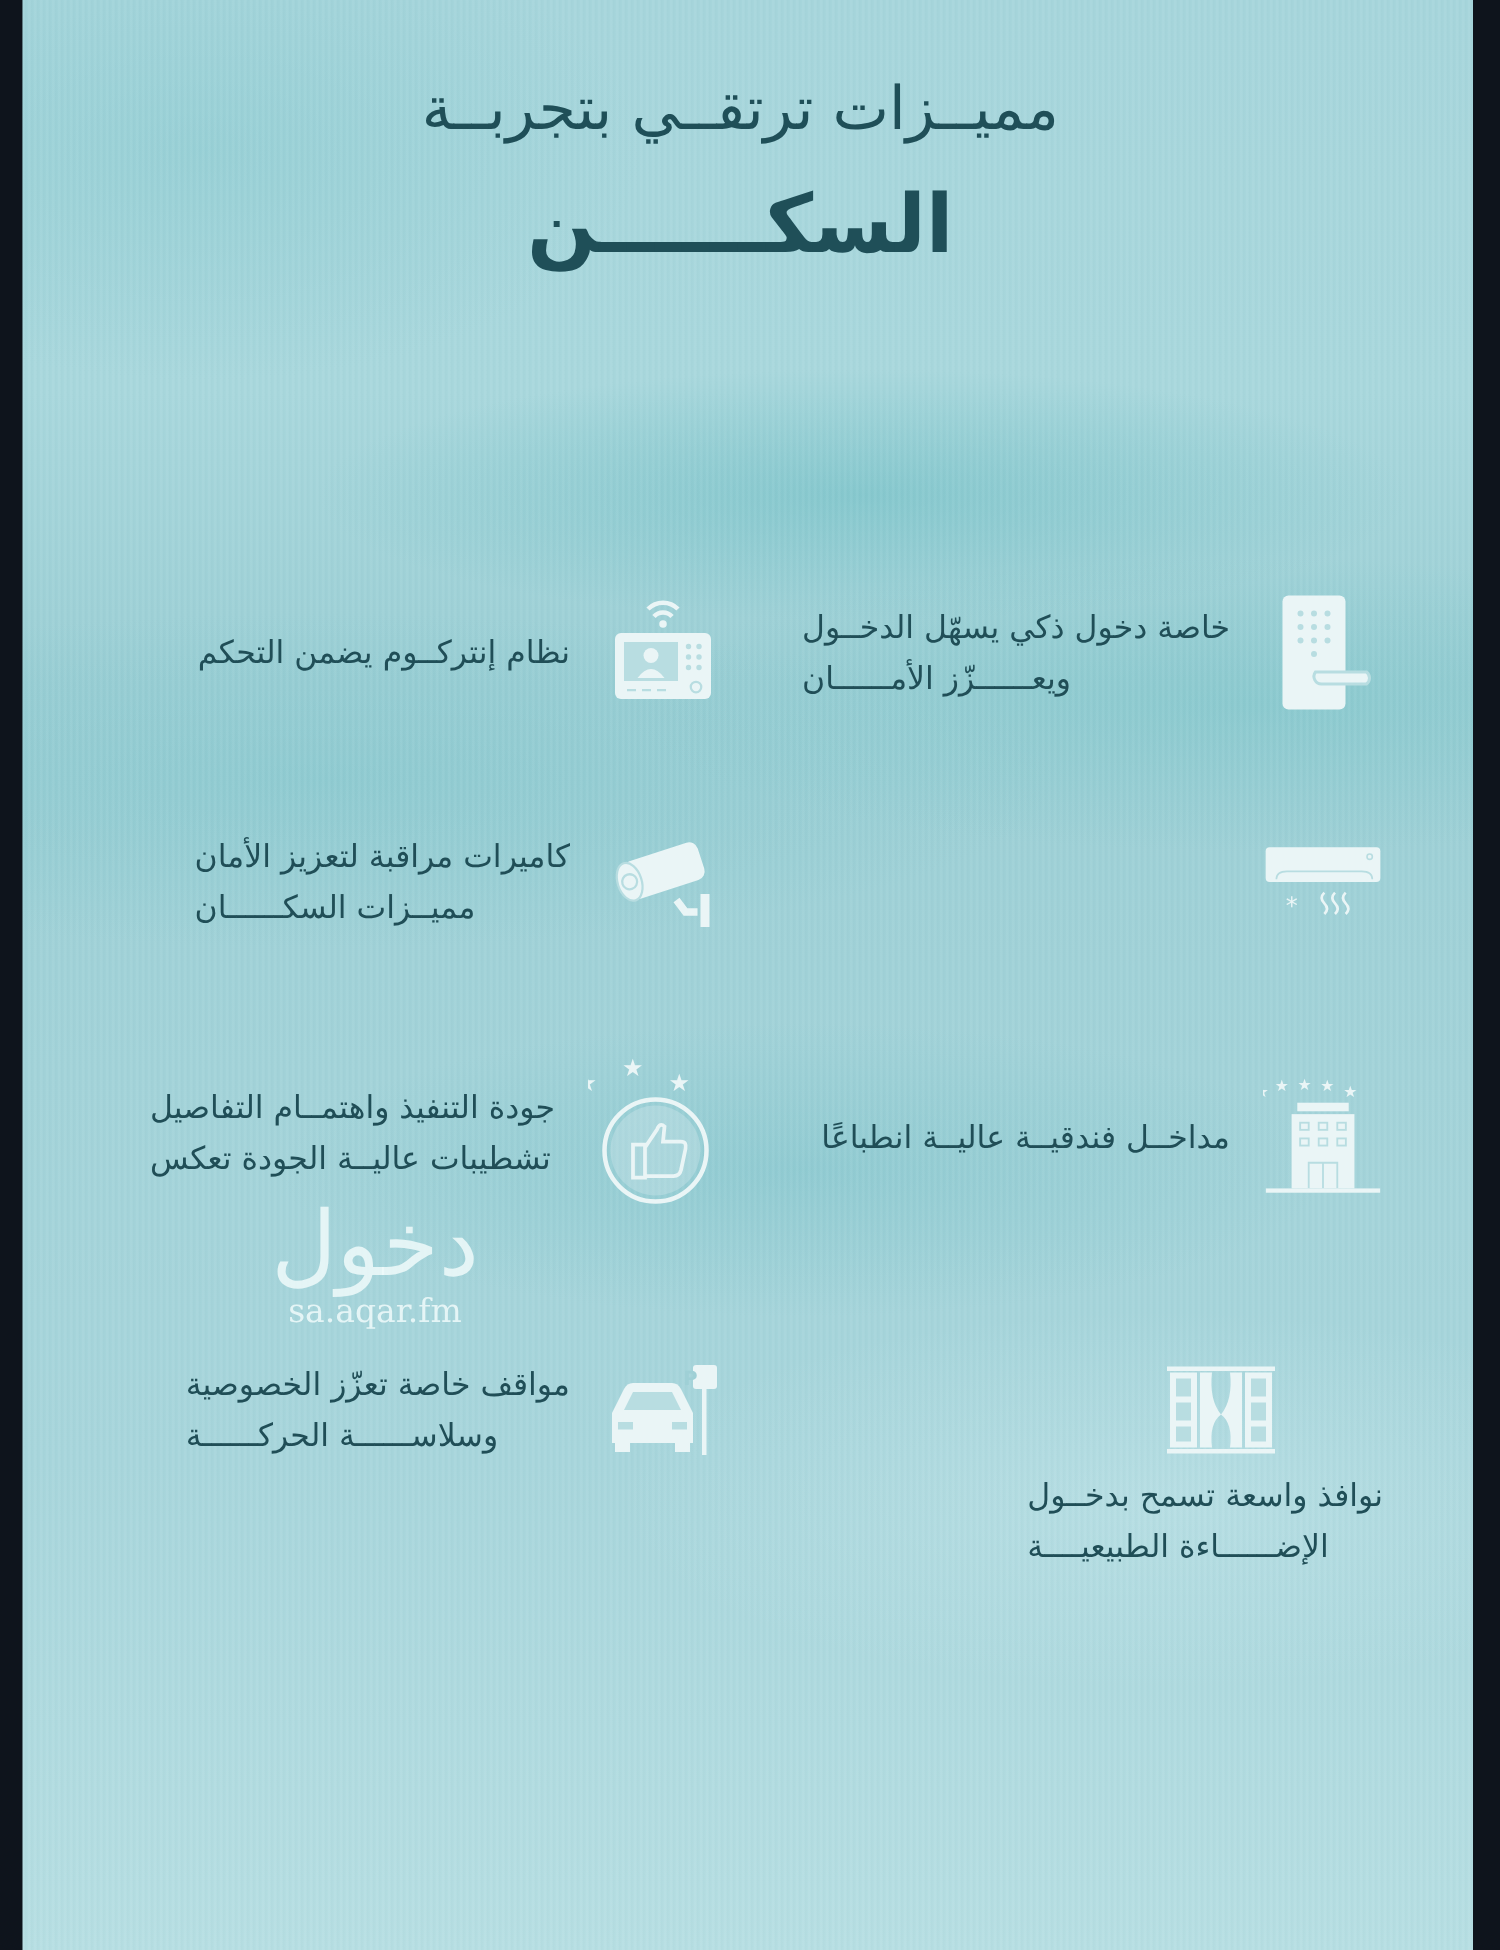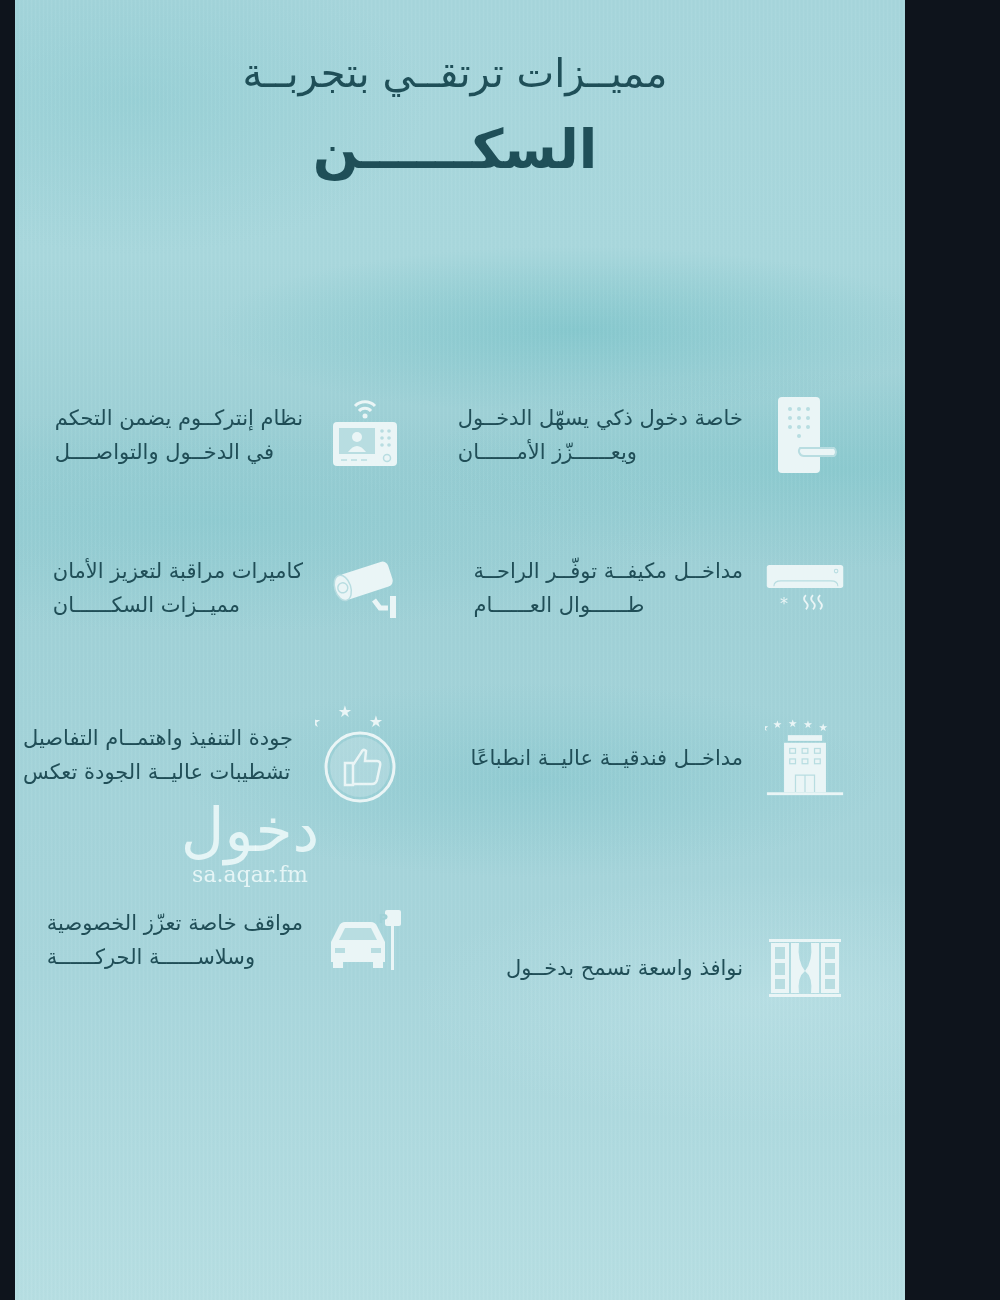--- a/index.html
+++ b/index.html
@@ -1,20 +1,20 @@
 <!DOCTYPE html>
 <html><head>
   <meta charset="utf-8">
   <style>
     html, body { margin: 0; padding: 0; }
     body {
       width: 1000px; height: 1300px; background: #0e141c; position: relative; overflow: hidden;
     }
     .poster {
-      position: absolute; left: 15px; top: 0; width: 890px; height: 1300px; overflow: hidden;
+      position: absolute; left: 15px; top: 0; width: 967px; height: 1300px; overflow: hidden;
       background:
         radial-gradient(ellipse 520px 120px at 560px 330px, rgba(110,190,196,0.55), rgba(110,190,196,0) 70%),
         radial-gradient(ellipse 600px 140px at 820px 470px, rgba(120,196,200,0.45), rgba(120,196,200,0) 70%),
         radial-gradient(ellipse 700px 160px at 200px 520px, rgba(118,194,200,0.35), rgba(118,194,200,0) 70%),
         radial-gradient(ellipse 500px 140px at 520px 780px, rgba(110,188,196,0.35), rgba(110,188,196,0) 70%),
         radial-gradient(ellipse 520px 180px at 760px 1000px, rgba(200,232,236,0.45), rgba(200,232,236,0) 70%),
         radial-gradient(ellipse 420px 220px at 120px 100px, rgba(138,202,208,0.5), rgba(138,202,208,0) 70%),
         linear-gradient(180deg, #a7d6dc 0%, #a9d8dd 20%, #9ccfd5 35%, #a3d3d9 55%, #a8d6dc 75%, #b7dfe3 100%);
     }
     .texture {
@@ -99,37 +99,32 @@
             <circle cx="60" cy="38" r="1.8"></circle>
           <circle cx="53" cy="45" r="1.8"></circle>
             <circle cx="60" cy="45" r="1.8"></circle>
         </g>
         <circle cx="58" cy="58" r="3.5" fill="none" stroke="#b8dde1" stroke-width="1.5"></circle>
         <path d="M12 60 h6 M22 60 h6 M32 60 h6" stroke="#b8dde1" stroke-width="1.5"></path>
       </svg>
     </div>
     <div class="text">
       <div>نظام إنتركــوم يضمن التحكم</div>
-      <div>في الدخــول والتواصــــل</div>
     </div>
   </div>
 
   <div class="feature" style="right:60px; top:548px;">
     <div class="icon">
       <svg width="90" height="64" viewBox="0 0 90 64">
         <rect x="2" y="6" width="86" height="26" rx="3" fill="#eaf5f6"></rect>
         <circle cx="80" cy="13" r="2" fill="none" stroke="#b8dde1" stroke-width="1.2"></circle>
         <path d="M10 30 q0 -6 8 -6 h56 q8 0 8 6" fill="none" stroke="#b8dde1" stroke-width="1.2"></path>
         <text x="26" y="56" font-size="18" fill="#eaf5f6" font-family="DejaVu Sans, sans-serif">*</text>
         <path d="M46 40 q-4 4 0 8 q4 4 0 8 M54 40 q-4 4 0 8 q4 4 0 8 M62 40 q-4 4 0 8 q4 4 0 8" stroke="#eaf5f6" stroke-width="2" fill="none"></path>
       </svg>
-    </div>
-    <div class="text">
-      <div>مداخــل مكيفــة توفّــر الراحــة</div>
-      <div>طــــــوال العــــــام</div>
     </div>
   </div>
 
   <div class="feature" style="right:500px; top:548px;">
     <div class="icon">
       <svg width="74" height="64" viewBox="0 0 74 64">
         <g transform="rotate(-18 36 26)">
           <rect x="12" y="12" width="52" height="26" rx="6" fill="#eaf5f6"></rect>
           <ellipse cx="14" cy="25" rx="8" ry="13" fill="#eaf5f6" stroke="#b8dde1" stroke-width="1.5"></ellipse>
           <circle cx="14" cy="25" r="5" fill="none" stroke="#b8dde1" stroke-width="1.5"></circle>
@@ -185,41 +180,42 @@
         <circle cx="45" cy="62" r="30" fill="rgba(234,245,246,0.25)"></circle>
         <path d="M30 58 h8 v22 h-8z M38 60 l8 -12 q2 -5 5 -2 l-1 10 h12 q4 0 3 5 l-3 14 q-1 4 -5 4 h-19z" fill="none" stroke="#eaf5f6" stroke-width="2.5"></path>
       </svg>
     </div>
     <div class="text">
       <div>جودة التنفيذ واهتمــام التفاصيل</div>
       <div>تشطيبات عاليــة الجودة تعكس</div>
     </div>
   </div>
 
-  <div class="feature" style="right:60px; top:928px;">
+  <div class="feature" style="right:60px; top:900px;flex-direction:column;">
     <div class="icon">
       <svg width="76" height="62" viewBox="0 0 76 62">
         <rect x="2" y="2" width="72" height="3" fill="#eaf5f6"></rect>
         <rect x="2" y="57" width="72" height="3" fill="#eaf5f6"></rect>
         <rect x="4" y="6" width="18" height="50" fill="#eaf5f6"></rect>
         <rect x="54" y="6" width="18" height="50" fill="#eaf5f6"></rect>
         <g fill="#b8dde1">
           <rect x="8" y="10" width="10" height="12"></rect>
             <rect x="8" y="26" width="10" height="12"></rect>
             <rect x="8" y="42" width="10" height="10"></rect>
           <rect x="58" y="10" width="10" height="12"></rect>
             <rect x="58" y="26" width="10" height="12"></rect>
             <rect x="58" y="42" width="10" height="10"></rect>
         </g>
         <path d="M24 6 h8 q-2 18 6 28 q-8 6 -6 22 h-8z" fill="#eaf5f6"></path>
         <path d="M52 6 h-8 q2 18 -6 28 q8 6 6 22 h8z" fill="#eaf5f6"></path>
       </svg>
     </div>
     <div class="text">
       <div>نوافذ واسعة تسمح بدخــول</div>
+      <div>الإضــــــاءة الطبيعيــــة</div>
     </div>
   </div>
 
   <div class="feature" style="right:500px; top:900px;">
     <div class="icon">
       <svg width="80" height="64" viewBox="0 0 80 64">
         <rect x="60" y="2" width="16" height="16" rx="2" fill="#eaf5f6"></rect>
         <text x="63" y="15" font-size="13" font-weight="bold" fill="#9fd0d6" font-family="DejaVu Sans, sans-serif">P</text>
         <rect x="66" y="18" width="3" height="44" fill="#eaf5f6"></rect>
         <path d="M6 34 l8 -16 q2 -4 6 -4 h26 q4 0 6 4 l8 16 v20 h-54z" fill="#eaf5f6"></path>

